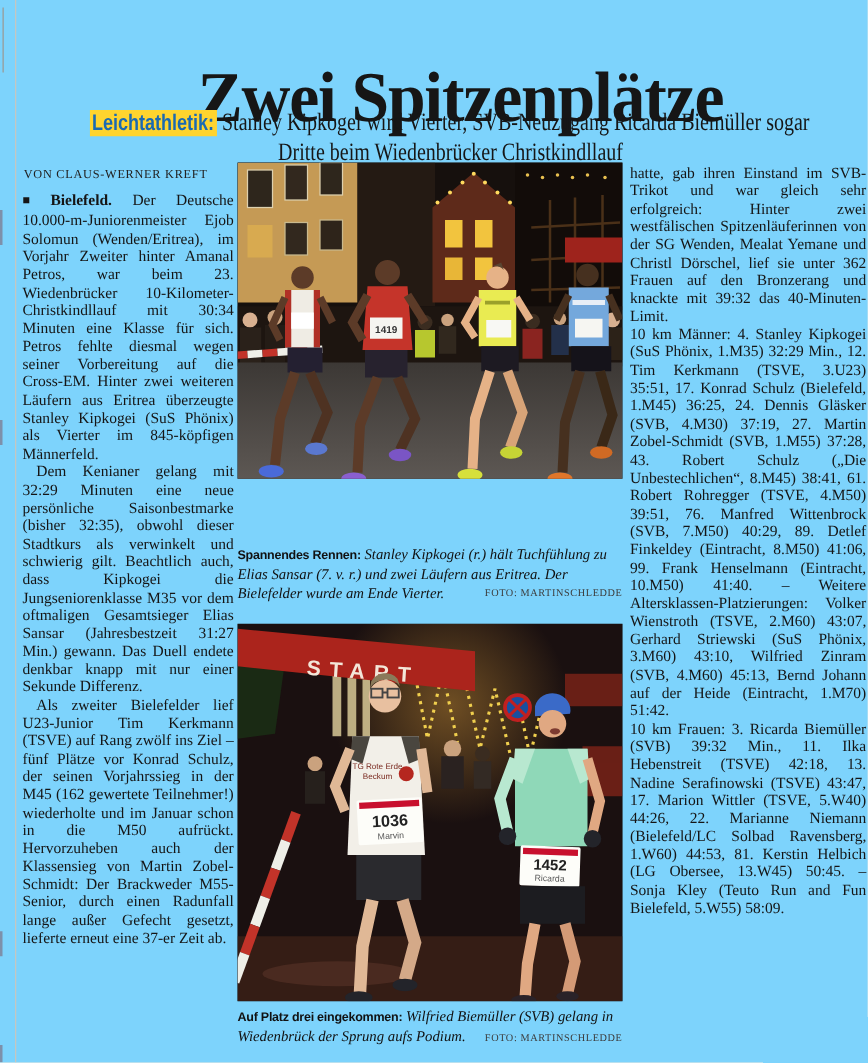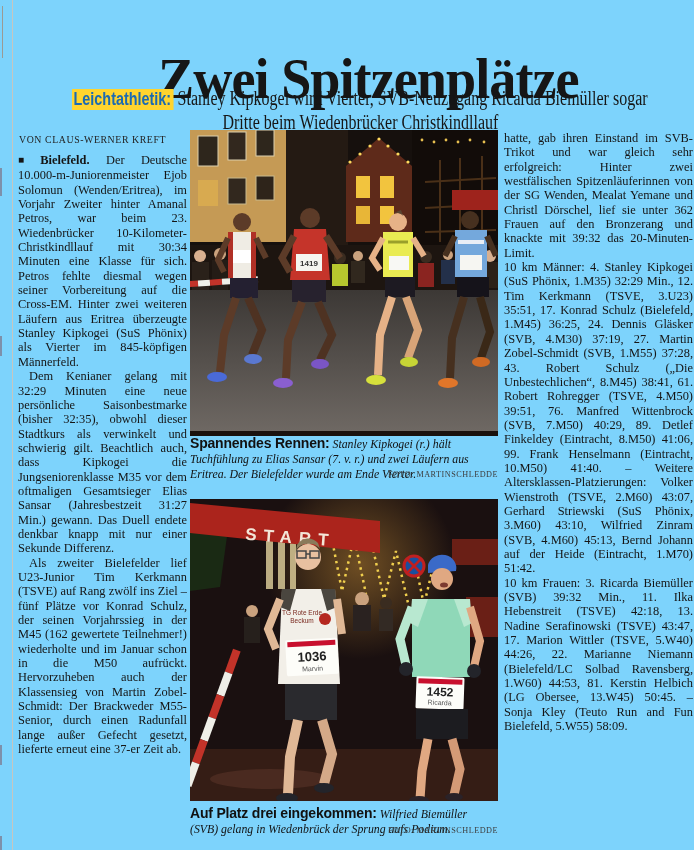--- a/index.html
+++ b/index.html
@@ -22,27 +22,27 @@
   .col p{margin:0;text-indent:11px;}
   .col p.nofirst{text-indent:0;}
   .col-left{left:18px;top:153px;width:169px;height:695px;}
   .col-right{left:504px;top:131px;width:189px;height:719px;}
   .sq{font-size:10px;margin-right:3px;position:relative;top:-1px;}
   .dl{font-weight:bold;}
   .res-head{font-weight:bold;}
   .dmd{font-size:8.5px;position:relative;top:-1px;margin-right:2px;}
   
   .photo{position:absolute;left:190px;width:308px;overflow:hidden;background:#1a120e;}
-  #photo1{top:130px;height:306px;}
+  #photo1{top:130px;height:253px;}
   #photo2{top:499px;height:302px;}
   .caption{position:absolute;left:190px;width:308px;font-size:11.8px;line-height:15px;
            text-align:left;color:#111;}
   #caption1{top:436px;height:48px;}
   #caption2{top:806px;height:34px;}
-  .cap-lead{font-family:"Liberation Sans",sans-serif;font-weight:bold;font-size:14px;
+  .cap-lead{font-family:"Liberation Sans",sans-serif;font-weight:bold;font-size:10px;
             letter-spacing:-.2px;font-style:normal;}
   .cap-body{font-style:italic;}
   .credit{position:absolute;right:0;bottom:2px;font-size:8.2px;letter-spacing:.5px;
           color:#3c3c3c;font-style:normal;}
   svg text{font-family:"Liberation Sans",sans-serif;}
 </style>
 </head>
 <body>
 
 <div id="page">
@@ -330,18 +330,18 @@
     </svg>
   </figure>
 
   <figcaption class="caption" id="caption2">
     <span class="cap-lead">Auf Platz drei eingekommen:</span>
     <span class="cap-body">Wilfried Biemüller (SVB) gelang in Wiedenbrück der Sprung aufs Podium.</span>
     <span class="credit">FOTO: MARTINSCHLEDDE</span>
   </figcaption>
 
   <div class="col col-right" lang="de">
-    <p class="nofirst">hatte, gab ihren Einstand im SVB-Trikot und war gleich sehr erfolgreich: Hinter zwei westfälischen Spitzenläuferinnen von der SG Wenden, Mealat Yemane und Christl Dörschel, lief sie unter 362 Frauen auf den Bronzerang und knackte mit 39:32 das 20-Minuten-Limit.</p>
+    <p class="nofirst">hatte, gab ihren Einstand im SVB-Trikot und war gleich sehr erfolgreich: Hinter zwei westfälischen Spitzenläuferinnen von der SG Wenden, Mealat Yemane und Christl Dörschel, lief sie unter 362 Frauen auf den Bronzerang und knackte mit 39:32 das 40-Minuten-Limit.</p>
     <p class="nofirst">10 km Männer: 4. Stanley Kipkogei (SuS Phönix, 1.M35) 32:29 Min., 12. Tim Kerkmann (TSVE, 3.U23) 35:51, 17. Konrad Schulz (Bielefeld, 1.M45) 36:25, 24. Dennis Gläsker (SVB, 4.M30) 37:19, 27. Martin Zobel-Schmidt (SVB, 1.M55) 37:28, 43. Robert Schulz („Die Unbestechlichen“, 8.M45) 38:41, 61. Robert Rohregger (TSVE, 4.M50) 39:51, 76. Manfred Wittenbrock (SVB, 7.M50) 40:29, 89. Detlef Finkeldey (Eintracht, 8.M50) 41:06, 99. Frank Henselmann (Eintracht, 10.M50) 41:40. – Weitere Altersklassen-Platzierungen: Volker Wienstroth (TSVE, 2.M60) 43:07, Gerhard Striewski (SuS Phönix, 3.M60) 43:10, Wilfried Zinram (SVB, 4.M60) 45:13, Bernd Johann auf der Heide (Eintracht, 1.M70) 51:42.</p>
     <p class="nofirst">10 km Frauen: 3. Ricarda Biemüller (SVB) 39:32 Min., 11. Ilka Hebenstreit (TSVE) 42:18, 13. Nadine Serafinowski (TSVE) 43:47, 17. Marion Wittler (TSVE, 5.W40) 44:26, 22. Marianne Niemann (Bielefeld/LC Solbad Ravensberg, 1.W60) 44:53, 81. Kerstin Helbich (LG Obersee, 13.W45) 50:45. – Sonja Kley (Teuto Run and Fun Bielefeld, 5.W55) 58:09.</p>
   </div>
 
 </div>
 
 </body></html>

